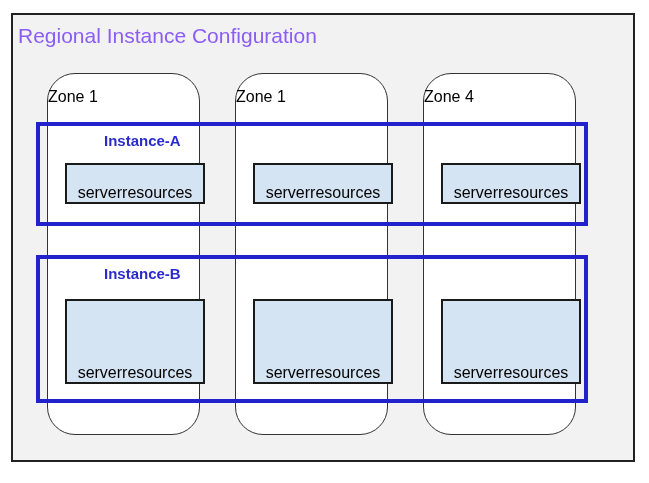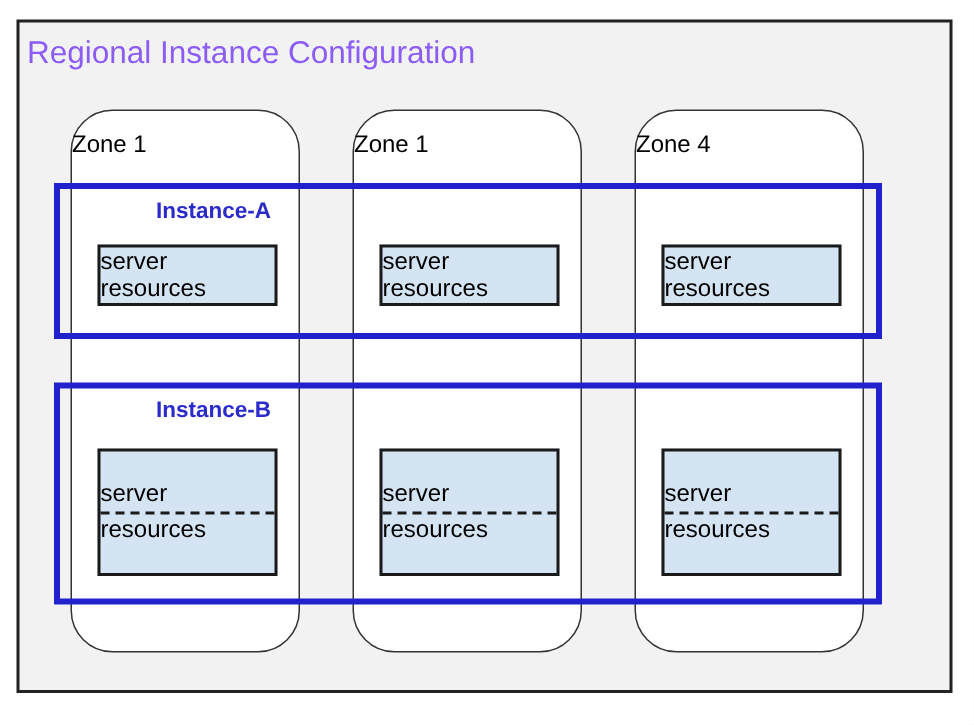--- a/index.html
+++ b/index.html
@@ -73,27 +73,27 @@
     top: 6px;
     font-size: 15px;
     font-weight: bold;
     color: var(--instance-label, #2b2bcc);
     white-space: nowrap;
     margin-left: 46px;
   }
   
   .srv {
     position: absolute;
-    width: 120px;
+    width: 140px;
     box-sizing: border-box;
     background: var(--server-box-fill, #d4e4f3);
     border: 2px solid var(--server-box-border, #1a1a1a);
     display: flex;
-    flex-direction: column;
-    align-items: flex-start;
+    flex-direction: row;
+    align-items: flex-end;
     justify-content: center;
     text-align: center;
     font-size: 16px;
     line-height: 18px;
   }
   .row-a { top: 163px; height: 41px; }
   .row-b { top: 299px; height: 85px; }
   .col-1 { left: 65px; }
   .col-2 { left: 253px; }
   .col-3 { left: 441px; }

